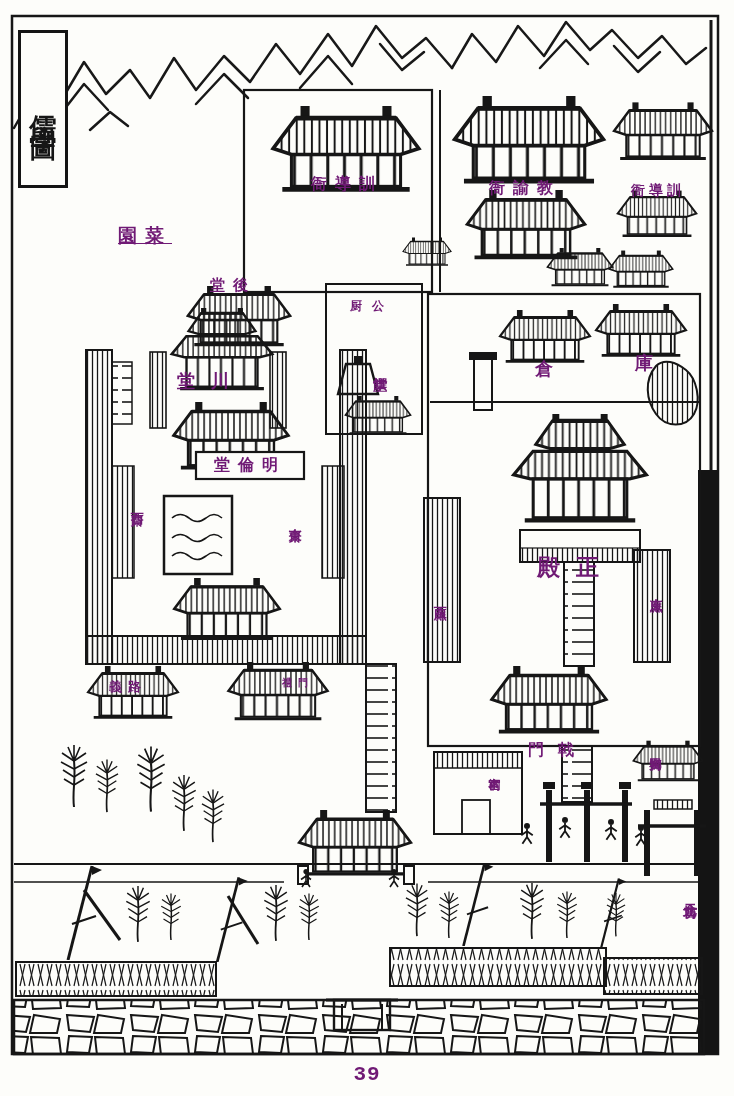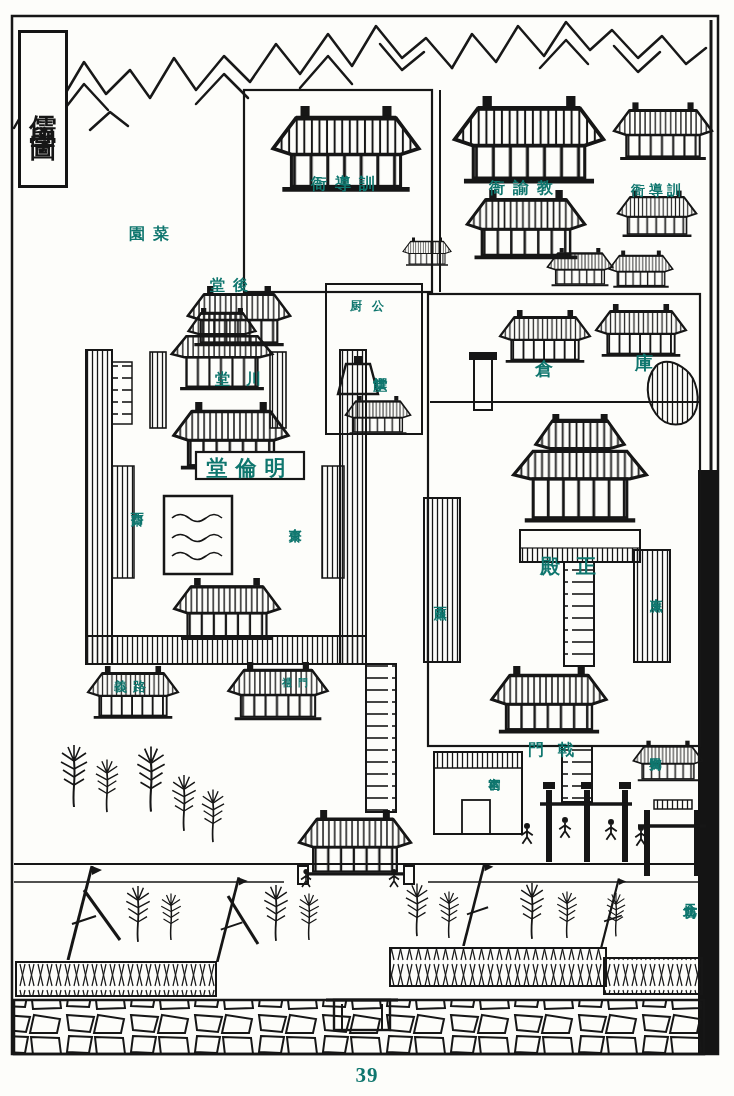--- a/index.html
+++ b/index.html
@@ -1,26 +1,26 @@
 <!DOCTYPE html>
 <html><head>
 <meta charset="utf-8">
 <style>
   html,body{margin:0;padding:0;background:#ffffff;}
   #page{position:relative;width:734px;height:1096px;background:#fdfdfa;overflow:hidden;
         font-family:"Liberation Serif","DejaVu Serif",serif;color:#161616;}
   #art{position:absolute;left:0;top:0;}
-  .lbl{position:absolute;font-weight:700;color:#0f766e;text-align:center;line-height:1.05;
+  .lbl{position:absolute;font-weight:700;color:#701a75;text-align:center;line-height:1.05;
        white-space:nowrap;letter-spacing:4px;font-size:16px;}
   .v{writing-mode:vertical-rl;letter-spacing:0;}
   #title-box{position:absolute;left:18px;top:30px;width:44px;height:152px;
        border:3px solid #141414;display:flex;align-items:center;justify-content:center;
        background:#fdfdfa;}
   #title-box .t{writing-mode:vertical-rl;font-size:27px;font-weight:700;letter-spacing:10px;}
-  .pageno{font-family:Liberation Serif, serif;font-weight:700;font-size:21px;letter-spacing:1px;}
+  .pageno{font-family:Liberation Mono, monospace;font-weight:700;font-size:21px;letter-spacing:1px;}
 </style>
 </head>
 <body>
 
 <div id="page">
 
 <svg id="art" width="734" height="1096" viewBox="0 0 734 1096">
   <defs>
     <pattern id="hatch" width="5" height="9" patternUnits="userSpaceOnUse">
       <line x1="2.5" y1="0" x2="2.5" y2="9" stroke="#161616" stroke-width="1.3"></line>
@@ -241,35 +241,35 @@
   <rect x="14" y="1000" width="690" height="54" fill="url(#rubble)" stroke="#161616" stroke-width="2.5"></rect>
 </svg>
 
 <div id="title-box">
   <div class="t">儒學圖</div>
 </div>
 
 <div class="lbl" style="left:282px;top:176px;width:130px;letter-spacing:8px;">衙導訓</div>
 <div class="lbl" style="left:455px;top:180px;width:140px;letter-spacing:8px;">衙諭教</div>
 <div class="lbl" style="left:606px;top:184px;width:104px;font-size:14px;">衙導訓</div>
-<div class="lbl" style="left:108px;top:226px;width:90px;font-size:16px;letter-spacing:8px;">園菜</div>
+<div class="lbl" style="left:100px;top:226px;width:90px;font-size:19px;letter-spacing:8px;text-decoration:underline;">園菜</div>
 <div class="lbl" style="left:172px;top:278px;width:84px;font-size:15px;letter-spacing:8px;text-align:right;">堂後</div>
-<div class="lbl" style="left:176px;top:372px;width:70px;font-size:15px;letter-spacing:16px;margin-left:35px;">堂川</div>
+<div class="lbl" style="left:176px;top:372px;width:70px;font-size:18px;letter-spacing:16px;">堂川</div>
 <div class="lbl" style="left:336px;top:300px;width:72px;font-size:12px;letter-spacing:10px;">厨公</div>
 <div class="lbl v" style="left:372px;top:366px;font-size:14px;">饌堂</div>
-<div class="lbl" style="left:198px;top:457px;width:104px;font-size:21px;letter-spacing:8px;">堂倫明</div>
+<div class="lbl" style="left:198px;top:457px;width:104px;font-size:16px;letter-spacing:8px;">堂倫明</div>
 <div class="lbl v" style="left:130px;top:502px;font-size:13px;">西齋</div>
 <div class="lbl v" style="left:288px;top:518px;font-size:13px;">東齋</div>
 <div class="lbl" style="left:532px;top:360px;width:28px;font-size:18px;">倉</div>
 <div class="lbl" style="left:632px;top:354px;width:28px;font-size:18px;">庫</div>
-<div class="lbl" style="left:528px;top:556px;width:96px;font-size:20px;letter-spacing:16px;">殿正</div>
+<div class="lbl" style="left:528px;top:556px;width:96px;font-size:23px;letter-spacing:16px;">殿正</div>
 <div class="lbl v" style="left:433px;top:596px;font-size:13px;">西廡</div>
 <div class="lbl v" style="left:649px;top:588px;font-size:13px;">東廡</div>
 <div class="lbl" style="left:516px;top:742px;width:84px;font-size:16px;letter-spacing:14px;">門戟</div>
-<div class="lbl" style="left:98px;top:680px;width:70px;font-size:13px;letter-spacing:6px;">義路</div>
+<div class="lbl" style="left:98px;top:680px;width:60px;font-size:13px;letter-spacing:6px;">義路</div>
 <div class="lbl" style="left:258px;top:678px;width:80px;font-size:10px;letter-spacing:6px;">禮門</div>
 <div class="lbl v" style="left:488px;top:768px;font-size:12px;">名宦祠</div>
 <div class="lbl v" style="left:649px;top:748px;font-size:12px;">鄉賢祠</div>
 <div class="lbl v" style="left:682px;top:892px;font-size:14px;">會元坊</div>
 
 <div class="lbl pageno" style="left:342px;top:1064px;width:50px;">39</div>
 
 </div>
 
 </body></html>

